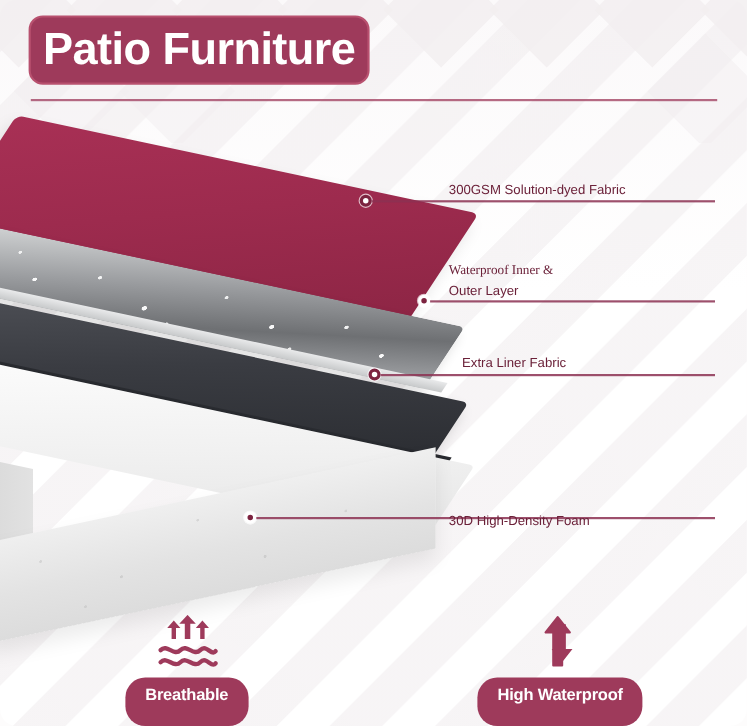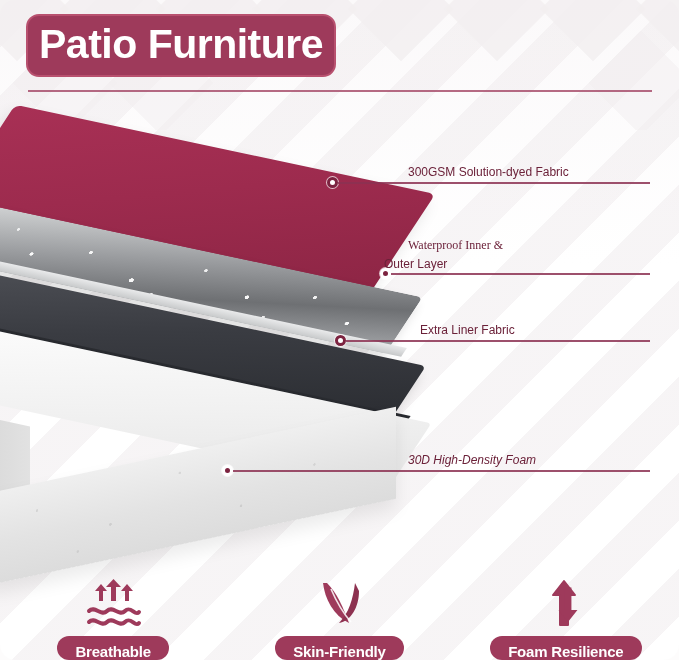--- a/index.html
+++ b/index.html
@@ -140,21 +140,21 @@
     white-space:nowrap;
     text-align:left;
   }
   
   .features{position:absolute;left:0;top:552px;width:679px;height:108px;display:flex;}
   .feature{flex:1;display:flex;flex-direction:column;align-items:center;justify-content:flex-end;}
   .feature-icon{height:52px;display:flex;align-items:center;justify-content:center;margin-bottom:6px;}
   .feature-pill{
     background:#9e3a5b;color:#fff;
     font-size:15px;font-weight:bold;
-    padding:7px 18px 0 18px;
+    padding:7px 18px 20px 18px;
     border-radius:18px;
     white-space:nowrap;
     letter-spacing:-.2px;
   }
 </style>
 </head>
 <body>
 
 <div id="page">
 
@@ -197,69 +197,59 @@
   <div class="callout">
     <div class="dot" style="left:327px;top:177px;"></div>
     <div class="lead" style="left:338px;top:182px;width:312px;"></div>
     <div class="callout-label" style="left:408px;top:163px;width:242px;">300GSM Solution-dyed Fabric</div>
   </div>
 
   <div class="callout">
     <div class="dot filled" style="left:380px;top:268px;"></div>
     <div class="lead" style="left:391px;top:273px;width:259px;"></div>
     <div class="callout-label" style="left:408px;top:236px;width:242px;font-family:Liberation Serif, serif;">Waterproof Inner  &amp;</div>
-    <div class="callout-label" style="left:384px;top:255px;width:242px;">Outer Layer</div>
+    <div class="callout-label" style="left:408px;top:255px;width:242px;">Outer Layer</div>
   </div>
 
   <div class="callout">
     <div class="dot" style="left:335px;top:335px;"></div>
     <div class="lead" style="left:346px;top:340px;width:304px;"></div>
     <div class="callout-label" style="left:420px;top:321px;width:242px;">Extra Liner Fabric</div>
   </div>
 
   <div class="callout">
     <div class="dot filled" style="left:222px;top:465px;"></div>
     <div class="lead" style="left:233px;top:470px;width:417px;"></div>
-    <div class="callout-label" style="left:408px;top:451px;width:242px;font-style:italic;">30D High-Density Foam</div>
+    <div class="callout-label" style="left:408px;top:464px;width:242px;">30D High-Density Foam</div>
   </div>
 
   <div class="features">
 
     <div class="feature">
       <div class="feature-icon">
         <svg width="60" height="50" viewBox="0 0 60 50" fill="none">
           <g fill="#9e3a5b">
             <path d="M16 22 V12 l-4 0 l6 -7 l6 7 l-4 0 V22 z"></path>
             <path d="M28 22 V8 l-5 0 l7.5 -8 l7.5 8 l-5 0 V22 z"></path>
             <path d="M42 22 V12 l-4 0 l6 -7 l6 7 l-4 0 V22 z"></path>
           </g>
           <path d="M6 32 C12 26, 18 38, 24 32 C30 26, 36 38, 42 32 C48 26, 52 38, 56 33" stroke="#9e3a5b" stroke-width="4" stroke-linecap="round" fill="none"></path>
           <path d="M6 43 C12 37, 18 49, 24 43 C30 37, 36 49, 42 43 C48 37, 52 49, 56 44" stroke="#9e3a5b" stroke-width="4" stroke-linecap="round" fill="none"></path>
         </svg>
       </div>
       <div class="feature-pill">Breathable</div>
     </div>
 
-    <div class="feature">
-      <div class="feature-icon">
-        <svg width="60" height="50" viewBox="0 0 60 50" fill="none">
-          <path d="M14 4 C16 20, 24 36, 40 44 C34 28, 28 14, 18 4 z" fill="#9e3a5b"></path>
-          <path d="M46 4 C44 20, 40 34, 30 44 C42 42, 50 28, 50 12 z" fill="#8d3150"></path>
-          <path d="M22 10 C28 24, 34 34, 42 43" stroke="#ffffff" stroke-width="1.6" fill="none" opacity=".85"></path>
-        </svg>
-      </div>
-      <div class="feature-pill">Skin-Friendly</div>
-    </div>
 
     <div class="feature">
       <div class="feature-icon">
         <svg width="52" height="52" viewBox="0 0 52 52" fill="none">
           <path d="M20 48 V16 H12 L24 2 L36 16 H28 V48 z" fill="none"></path>
           <path d="M24 3 L13 17 h7 v30 h8 V17 h7 z" fill="#9e3a5b" stroke="#9e3a5b" stroke-width="2" stroke-linejoin="round"></path>
           <path d="M33 6 v26 h-7 l11 14 l11 -14 h-7 V6 z" fill="#9e3a5b" transform="translate(-9,1) scale(0.86) translate(6,4)"></path>
         </svg>
       </div>
-      <div class="feature-pill">Foam Resilience</div>
+      <div class="feature-pill">High Waterproof</div>
     </div>
 
 
   </div>
 </div>
 
 </body></html>

